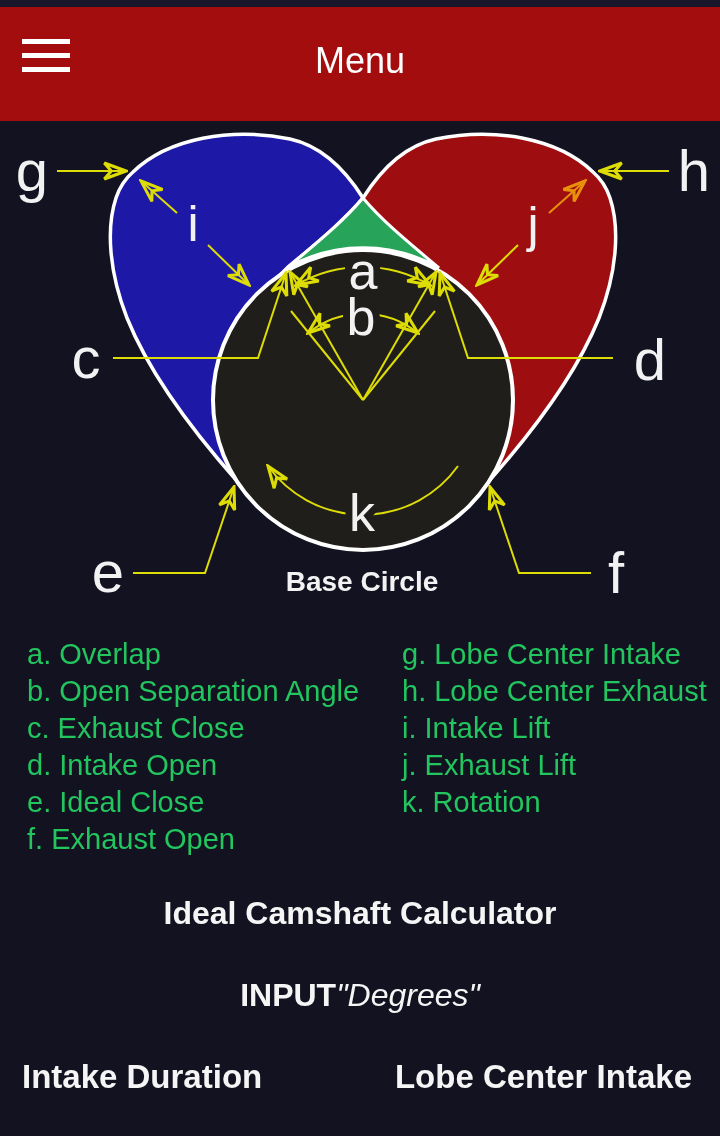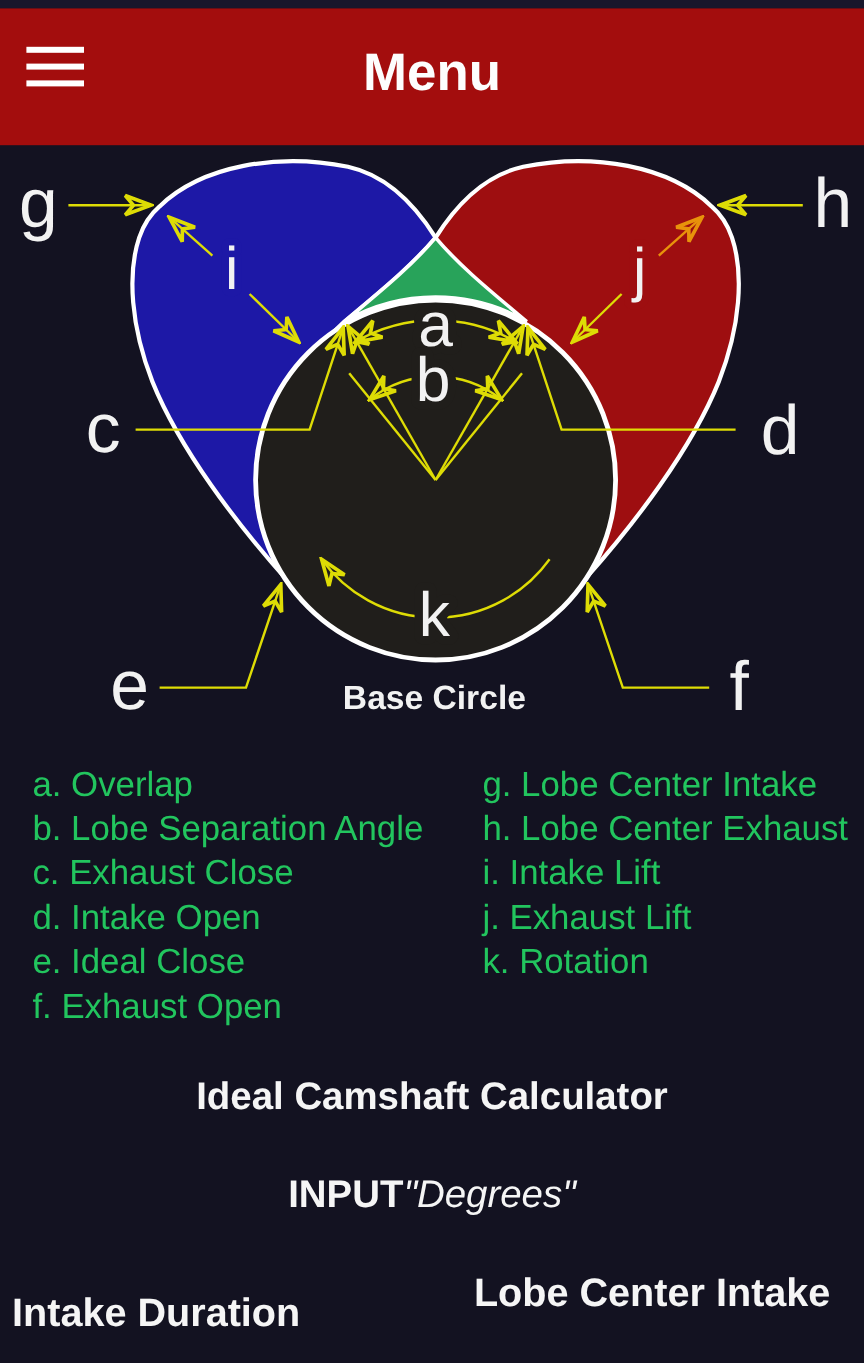--- a/index.html
+++ b/index.html
@@ -3,21 +3,21 @@
 <meta charset="utf-8">
 <style>
   html,body{margin:0;padding:0;}
   body{width:720px;height:1136px;background:#131221;font-family:"Liberation Sans",sans-serif;
        color:#f5f5f5;position:relative;overflow:hidden;}
   .status-bar{position:absolute;top:0;left:0;width:720px;height:7px;background:#18162b;}
   .app-bar{position:absolute;top:7px;left:0;width:720px;height:114px;background:#a30d0d;}
   .menu-btn{position:absolute;left:22px;top:32px;width:50px;height:44px;cursor:pointer;}
   .menu-btn span{display:block;width:48px;height:5px;background:#ffffff;margin:0 0 9px 0;}
   .app-title{position:absolute;left:0;top:30px;width:720px;text-align:center;
-             font-size:44px;font-weight:bold;color:#fdfdfd;line-height:48px;}
+             font-size:36px;font-weight:normal;color:#fdfdfd;line-height:48px;}
   .diagram{position:absolute;top:123px;left:0;}
   .diagram text{font-family:"Liberation Sans",sans-serif;fill:#f2f2f2;
                 text-anchor:middle;dominant-baseline:central;}
   .L1{font-size:58px;}
   .L2{font-size:50px;}
   .L3{font-size:52px;}
   .halo-dark{stroke:#201e1b;stroke-width:14px;paint-order:stroke;stroke-linejoin:round;}
   .halo-blue{stroke:#1d18a6;stroke-width:12px;paint-order:stroke;stroke-linejoin:round;}
   .halo-red{stroke:#9e0e10;stroke-width:12px;paint-order:stroke;stroke-linejoin:round;}
   .caption{font-size:28px;font-weight:700;}
@@ -25,21 +25,21 @@
   .legend{position:absolute;top:636px;font-size:29px;line-height:37px;color:#22c55e;}
   .legend.col-left{left:27px;}
   .legend.col-right{left:402px;}
   .calc-title{position:absolute;top:895px;left:0;width:720px;text-align:center;
               font-size:32px;font-weight:bold;}
   .input-line{position:absolute;top:977px;left:0;width:720px;text-align:center;font-size:32px;}
   .input-line .lbl{font-weight:bold;}
   .input-line .unit{font-style:italic;font-weight:normal;}
   .field-row{position:absolute;top:1058px;left:0;width:720px;}
   .field-label{position:absolute;font-size:33px;font-weight:bold;white-space:nowrap;}
-  .field-label.left{left:10px;margin-top:17px;}
+  .field-label.left{left:22px;}
   .field-label.right{right:28px;margin-left:22px;}
 </style>
 </head>
 <body>
 
 <div class="status-bar"></div>
 
 <div class="app-bar">
   <div class="menu-btn">
     <span></span>
@@ -109,21 +109,21 @@
     <text class="L2 halo-red" x="533" y="225">j</text>
     <text class="L3 halo-dark" x="363" y="271">a</text>
     <text class="L3 halo-dark" x="361" y="317">b</text>
     <text class="L3 halo-dark" x="362" y="513">k</text>
   </g>
   <text class="caption" x="362" y="581">Base Circle</text>
 </svg>
 
 <div class="legend col-left">
   <div>a. Overlap</div>
-  <div>b. Lobe Separation Angle</div>
+  <div>b. Open Separation Angle</div>
   <div>c. Exhaust Close</div>
   <div>d. Intake Open</div>
   <div>e. Ideal Close</div>
   <div>f. Exhaust Open</div>
 </div>
 <div class="legend col-right">
   <div>g. Lobe Center Intake</div>
   <div>h. Lobe Center Exhaust</div>
   <div>i. Intake Lift</div>
   <div>j. Exhaust Lift</div>

